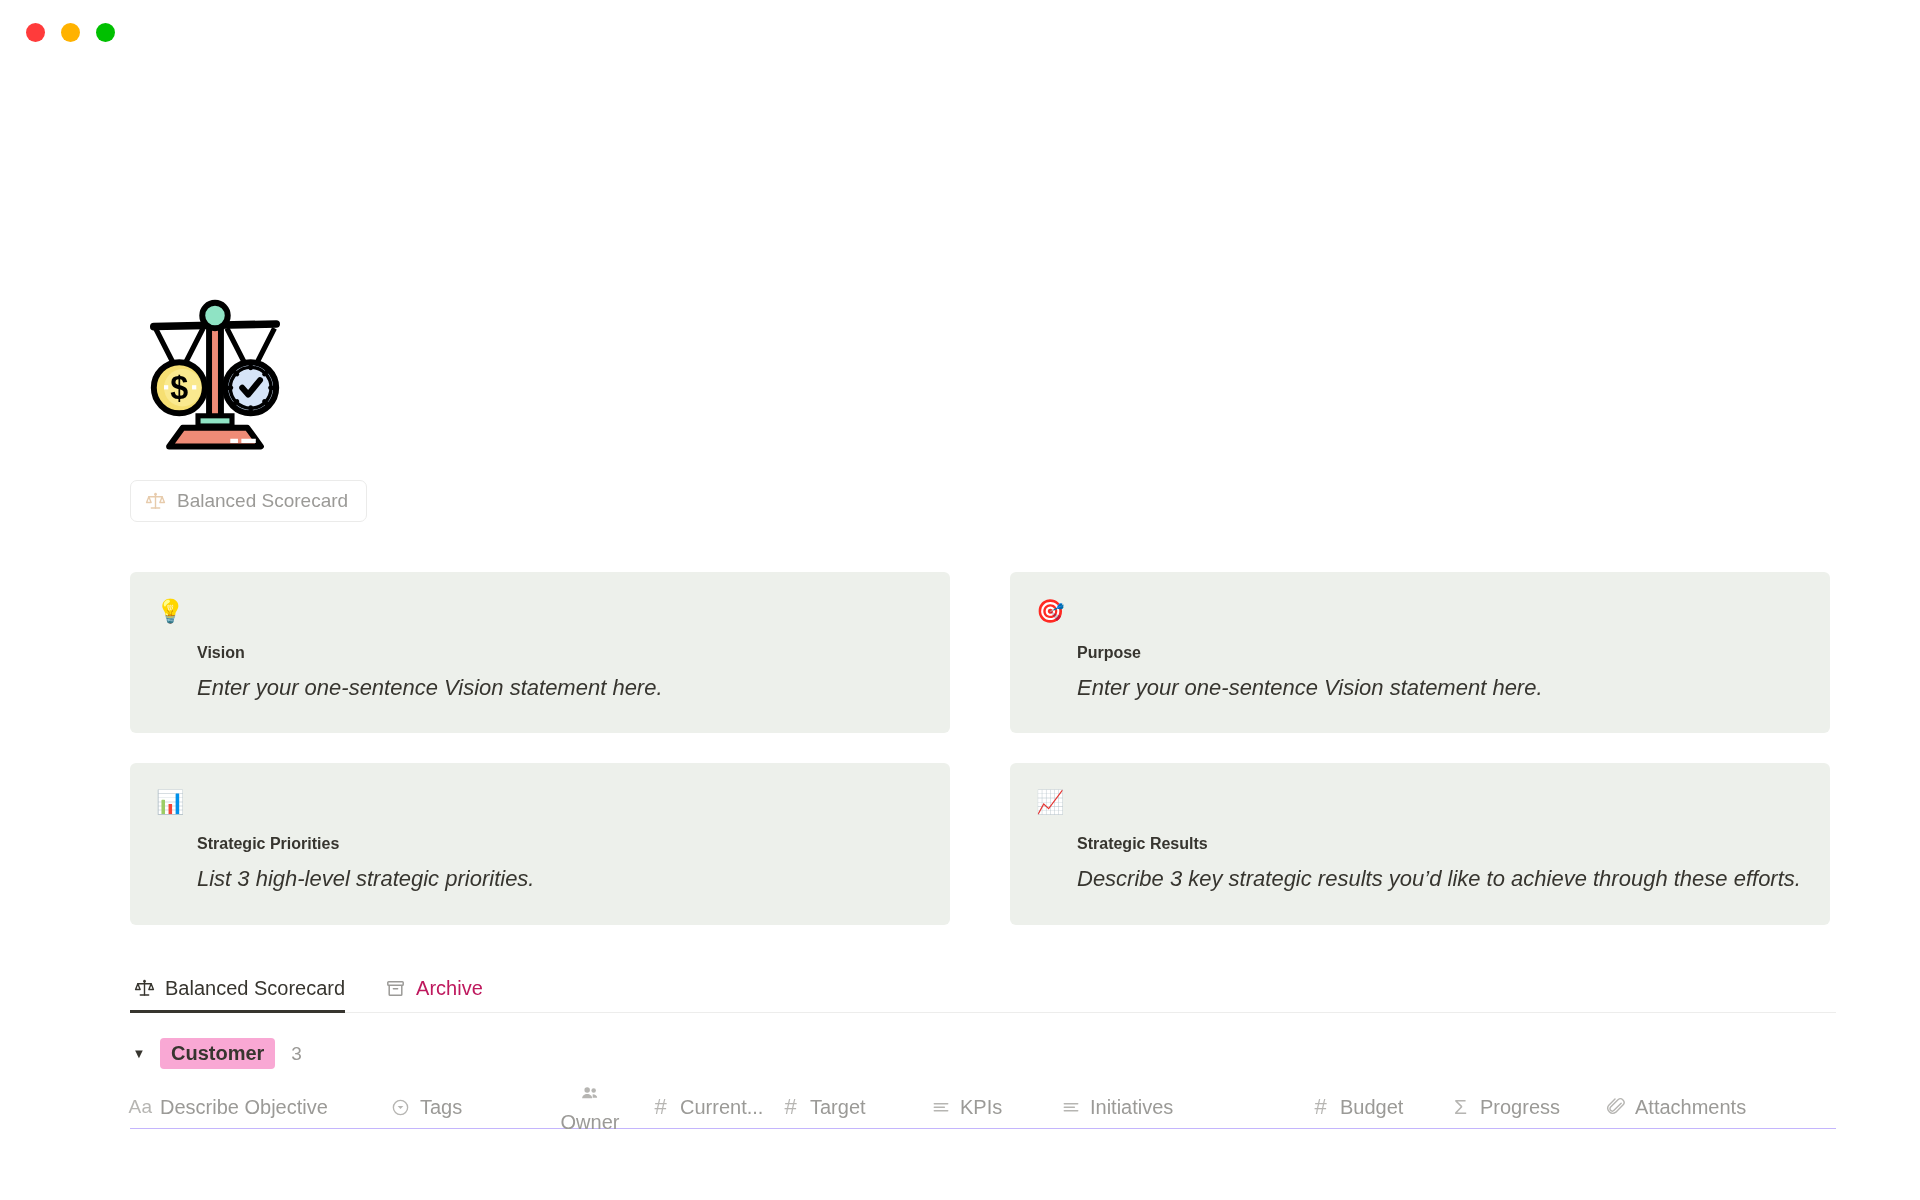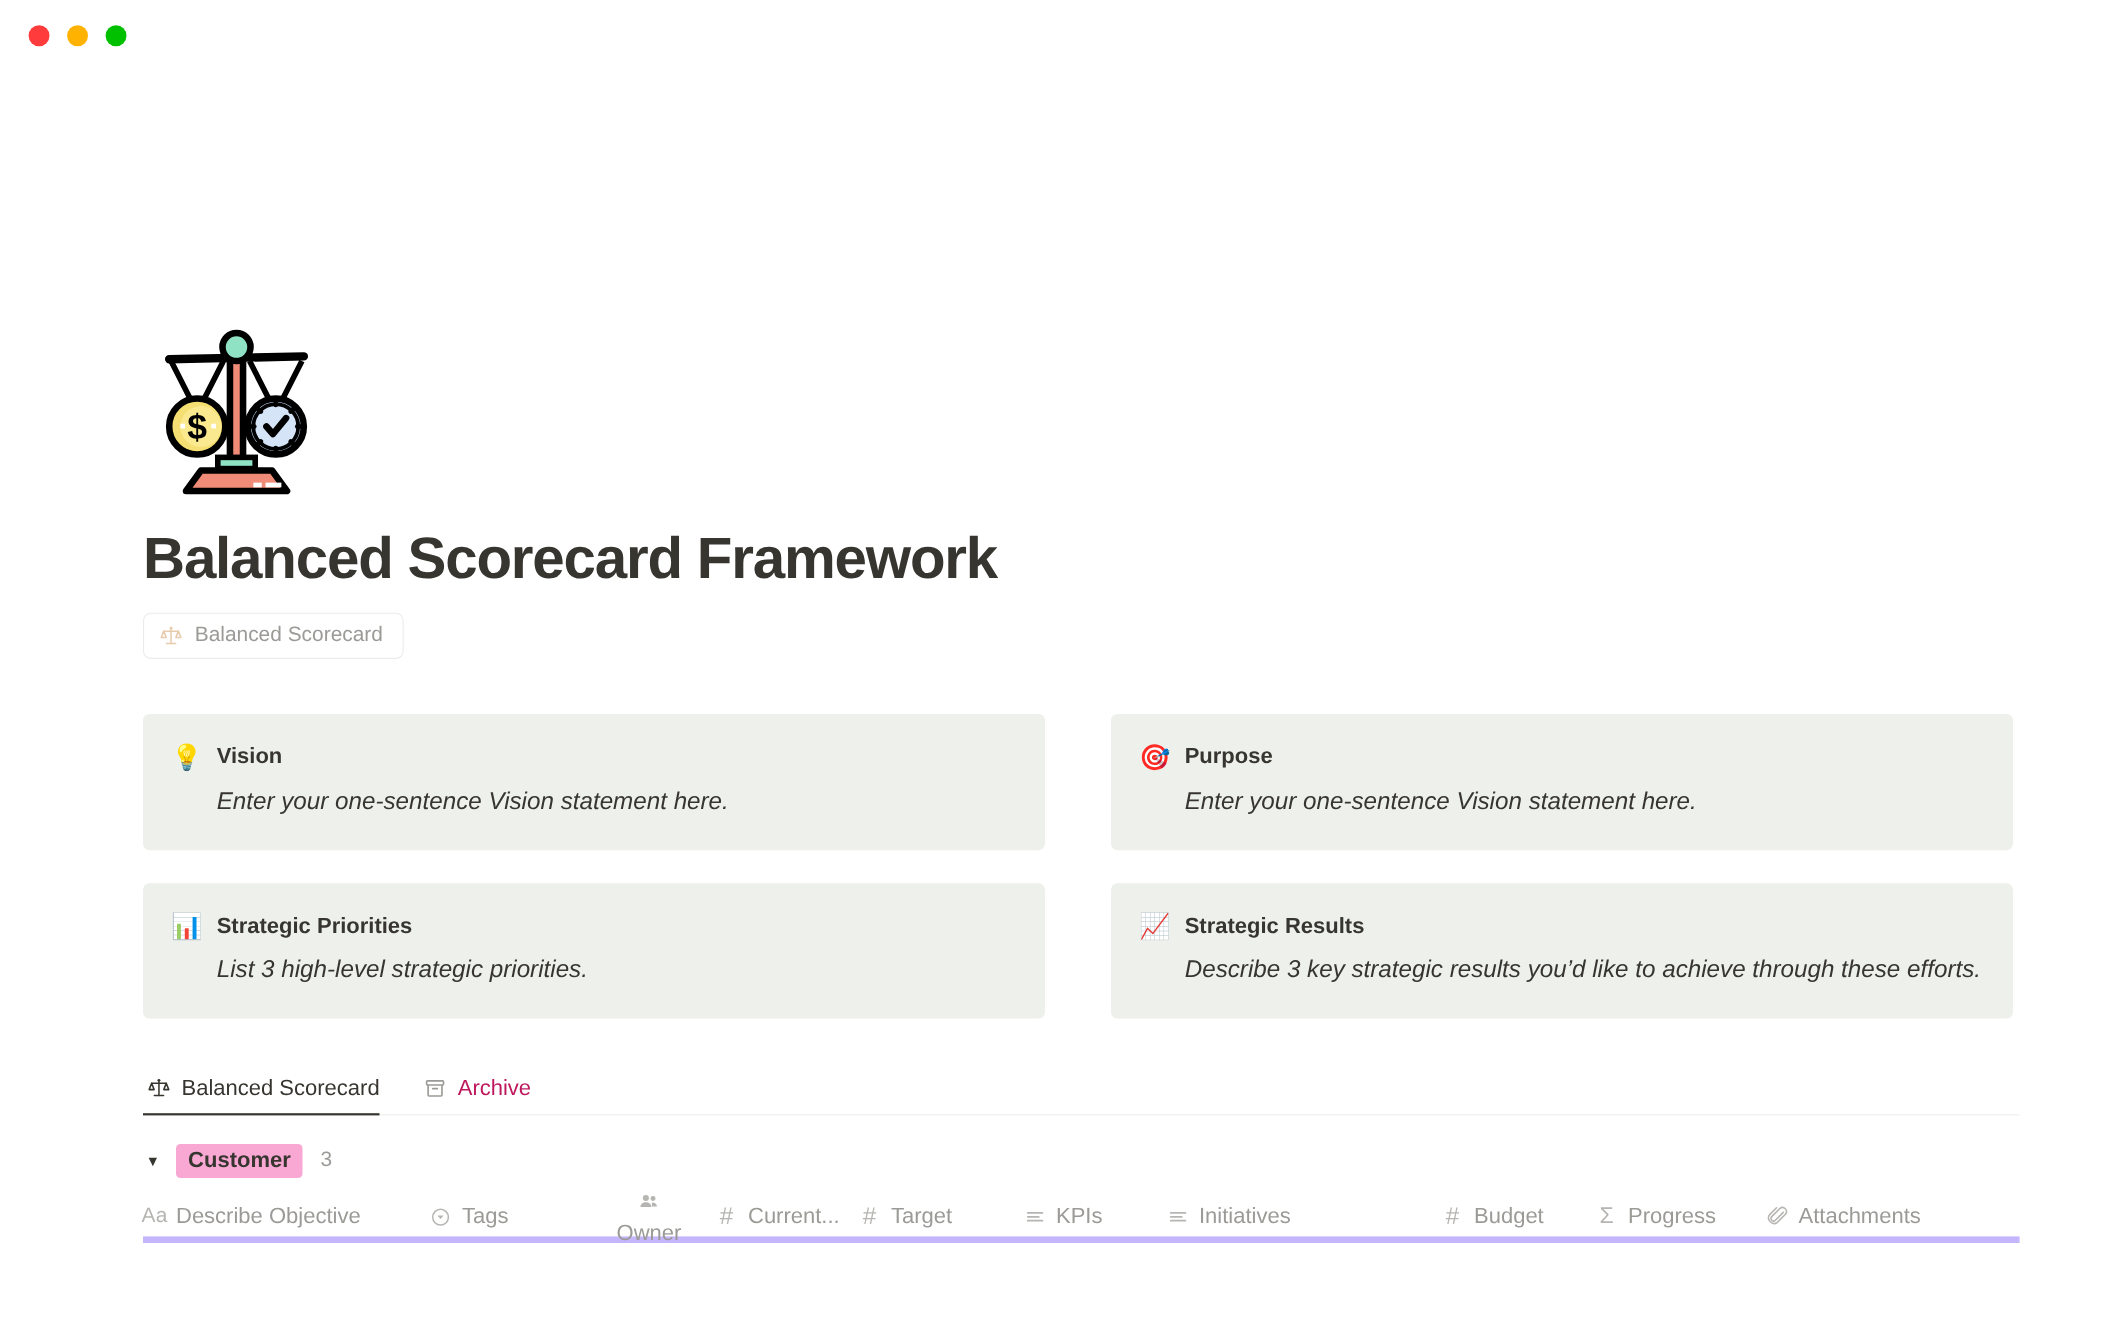--- a/index.html
+++ b/index.html
@@ -103,25 +103,26 @@
     gap: 14px;
   }
   .callout-emoji {
     font-size: 23px;
     line-height: 1.15;
     flex: 0 0 auto;
     width: 27px;
     display: block;
   }
   .callout-title {
-    font-size: 20px;
+    font-size: 16px;
     font-weight: 700;
     color: #37352f;
     line-height: 1.2;
     padding-top: 1px;
+    margin-top: 44px;
   }
   .callout-body {
     margin-top: 9px;
     padding-left: 41px;
     font-size: 22px;
     font-style: italic;
     line-height: 1.55;
     color: #37352f;
   }
 
@@ -184,21 +185,21 @@
     color: #9b9a97;
     margin-left: 4px;
   }
 
   
   .columns {
     margin-top: 18px;
     display: flex;
     align-items: center;
     height: 42px;
-    border-bottom: 6px solid #c4b5fd;
+    border-bottom: 1px solid #c4b5fd;
     color: #9b9a97;
     font-size: 20px;
     padding-right: 0;
   }
   .col {
     display: flex;
     align-items: center;
     gap: 9px;
     flex: 0 0 auto;
     white-space: nowrap;
@@ -282,21 +283,20 @@
         </g>
 
         <rect x="80" y="148" width="40" height="12" fill="#8fe3c4" stroke="#000" stroke-width="6"></rect>
         <path d="M62 162 h76 l16 22 h-108 z" fill="#ef8b76" stroke="#000" stroke-width="7" stroke-linejoin="round"></path>
         <rect x="118" y="175" width="9" height="5" fill="#fff"></rect>
         <rect x="131" y="175" width="17" height="5" fill="#fff"></rect>
       </svg>
     </div>
 
     
-    <h1 class="page-title">Balanced Scorecard Framework</h1>
 
     
     <div class="breadcrumb">
       <span class="bc-icon">
         <svg viewBox="0 0 24 24" width="21" height="21" xmlns="http://www.w3.org/2000/svg">
           <g stroke="#e6c9a8" stroke-width="1.6" fill="none" stroke-linecap="round" stroke-linejoin="round">
             <path d="M12 4.2 v15.2"></path>
             <path d="M4.4 6.6 h15.2"></path>
             <path d="M7.2 19.4 h9.6"></path>
             <path d="M4.4 6.6 L1.8 13.2 h5.2 z"></path>

